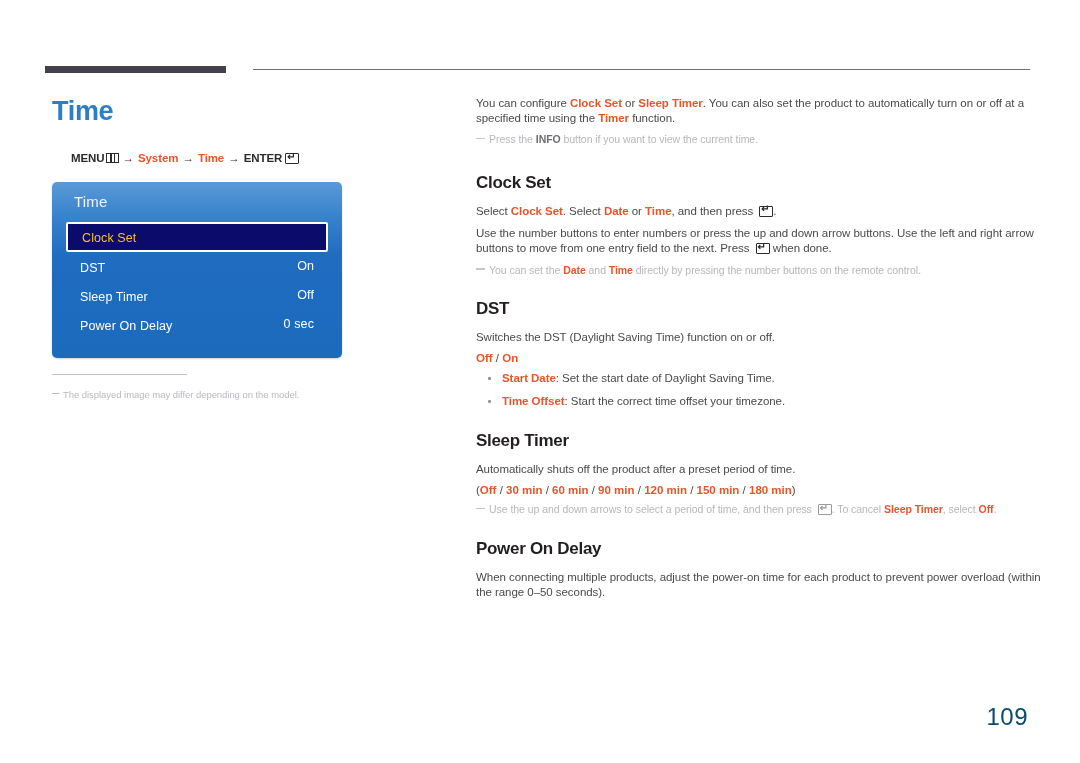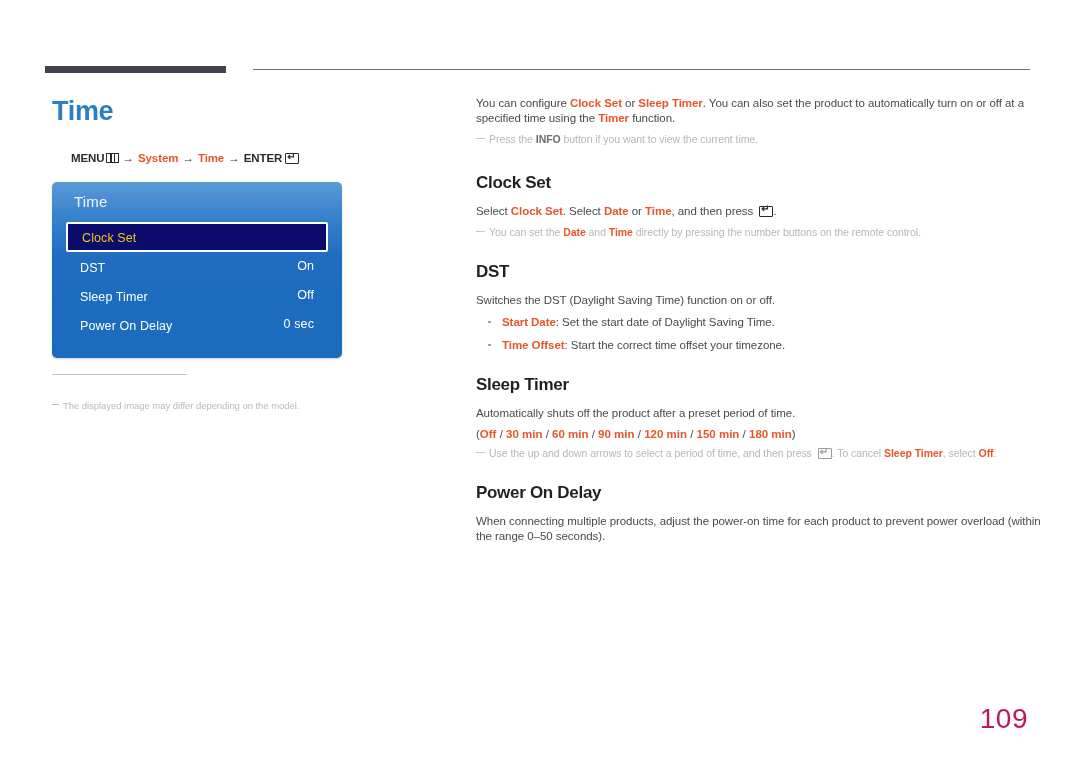--- a/index.html
+++ b/index.html
@@ -163,21 +163,21 @@
     position: absolute;
     left: 52px;
     top: 374px;
     width: 135px;
     height: 1px;
     background: #c2c2ca;
   }
   .left-note {
     position: absolute;
     left: 52px;
-    top: 400px;
+    top: 389px;
     width: 330px;
     font-size: 9.5px;
     color: #b9b9c2;
     letter-spacing: -0.05px;
   }
   .left-note .dash {
     display: inline-block;
     width: 7px;
     height: 1px;
     background: #b9b9c2;
@@ -259,22 +259,22 @@
     height: 2.5px;
     background: #8d8d94;
     border-radius: 50%;
   }
   ul.bul li b { color: #e8552b; font-weight: bold; }
 
   .page-num {
     position: absolute;
     right: 52px;
     top: 703px;
-    font-size: 28px;
-    color: #be185d;
+    font-size: 24px;
+    color: #0c4a6e;
     letter-spacing: 0.5px;
   }
 </style>
 </head>
 <body>
 
 <div class="rule-thick"></div>
 <div class="rule-thin"></div>
 
 <div class="page-title">Time</div>
@@ -313,27 +313,29 @@
 <div class="col-right">
 
   <p class="para"><span>You can configure </span><b>Clock Set</b><span> or </span><b>Sleep Timer</b><span>. You can also set the product to automatically turn on or off at a specified time using the </span><b>Timer</b><span> function.</span></p>
 
   <p class="note"><span class="dash"></span><span>Press the </span><b>INFO</b><span> button if you want to view the current time.</span></p>
 
   <h2 class="sec first">Clock Set</h2>
 
   <p class="para"><span>Select </span><b>Clock Set</b><span>. Select </span><b>Date</b><span> or </span><b>Time</b><span>, and then press </span><span class="glyph-enter"></span><span>.</span></p>
 
+  <p class="para"><span>Use the number buttons to enter numbers or press the up and down arrow buttons. Use the left and right arrow buttons to move from one entry field to the next. Press </span><span class="glyph-enter"></span><span> when done.</span></p>
 
   <p class="note"><span class="dash"></span><span>You can set the </span><span class="accent">Date</span><span> and </span><span class="accent">Time</span><span> directly by pressing the number buttons on the remote control.</span></p>
 
   <h2 class="sec">DST</h2>
 
   <p class="para">Switches the DST (Daylight Saving Time) function on or off.</p>
 
+  <p class="opts"><span>Off</span><span class="plain"> / </span><span>On</span></p>
 
   <ul class="bul">
     <li><b>Start Date</b><span>: Set the start date of Daylight Saving Time.</span></li>
     <li><b>Time Offset</b><span>: Start the correct time offset your timezone.</span></li>
   </ul>
 
   <h2 class="sec">Sleep Timer</h2>
 
   <p class="para">Automatically shuts off the product after a preset period of time.</p>
 

